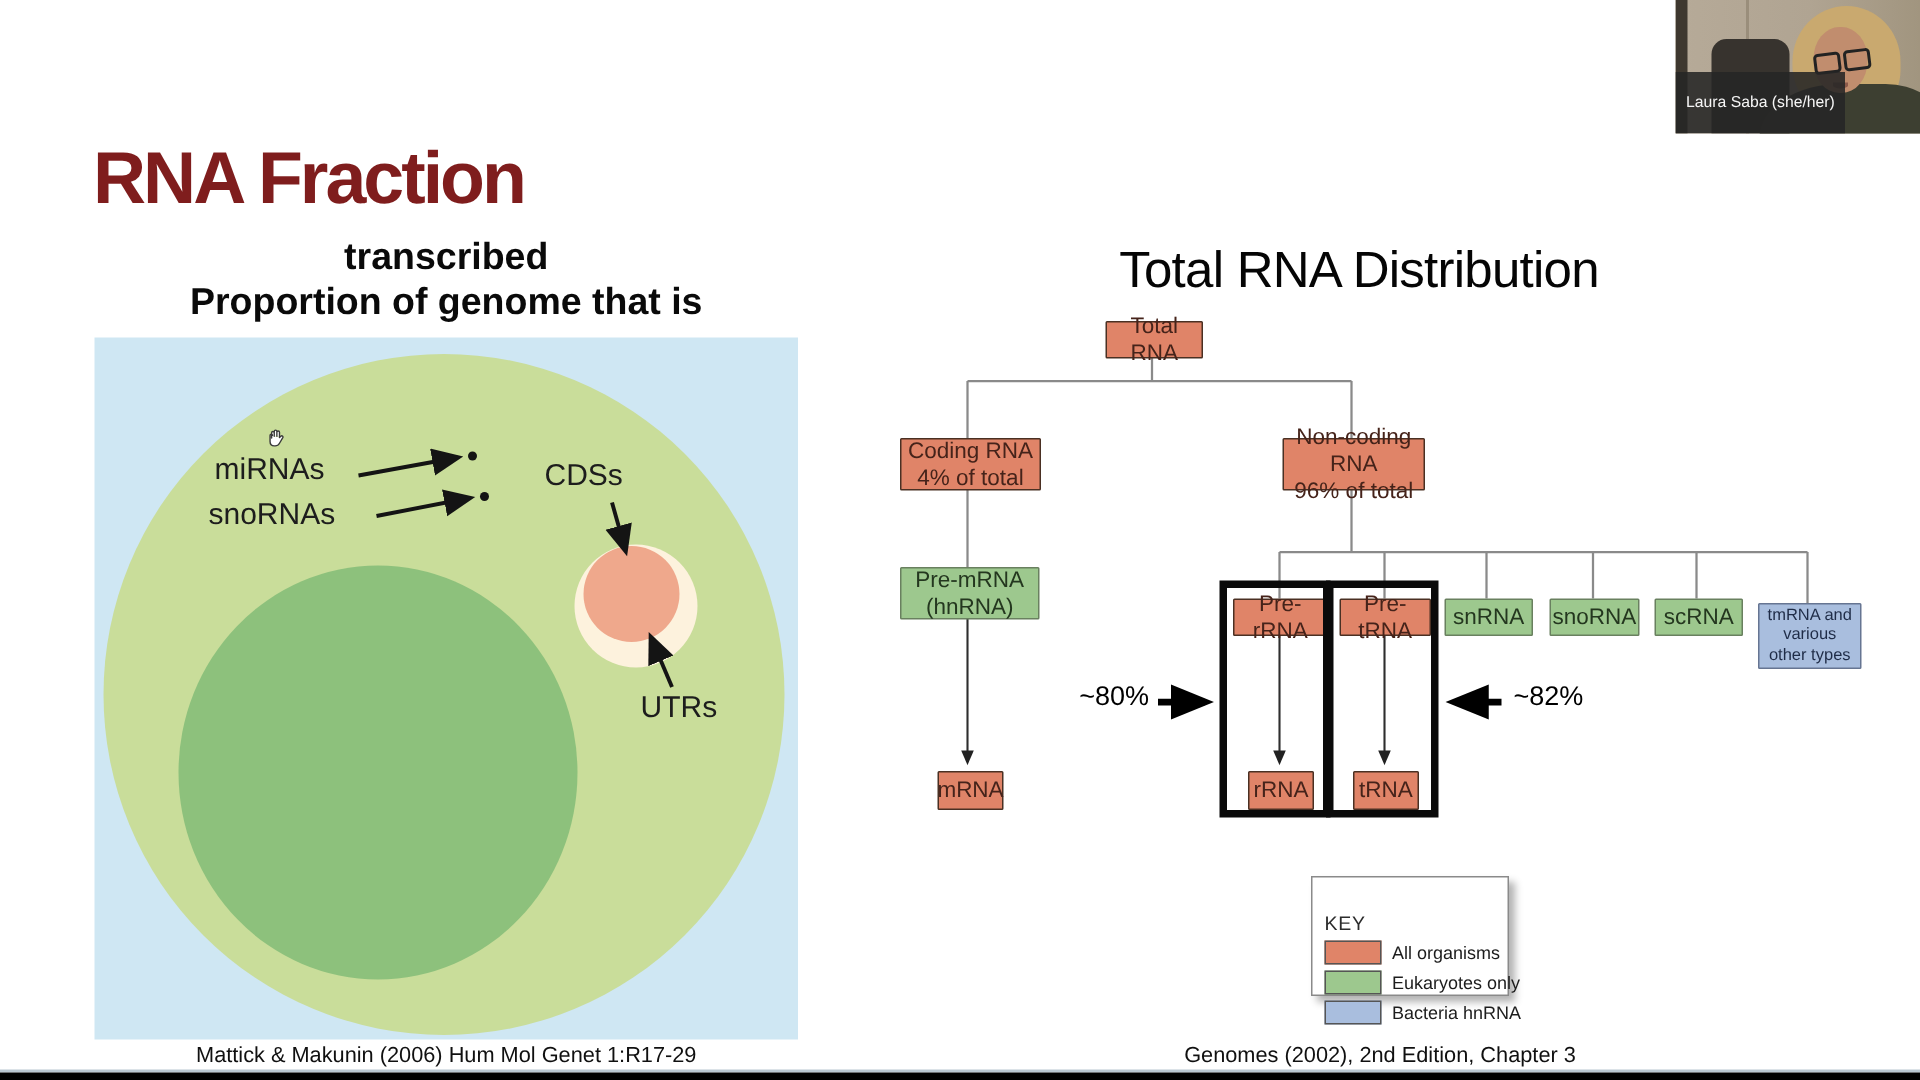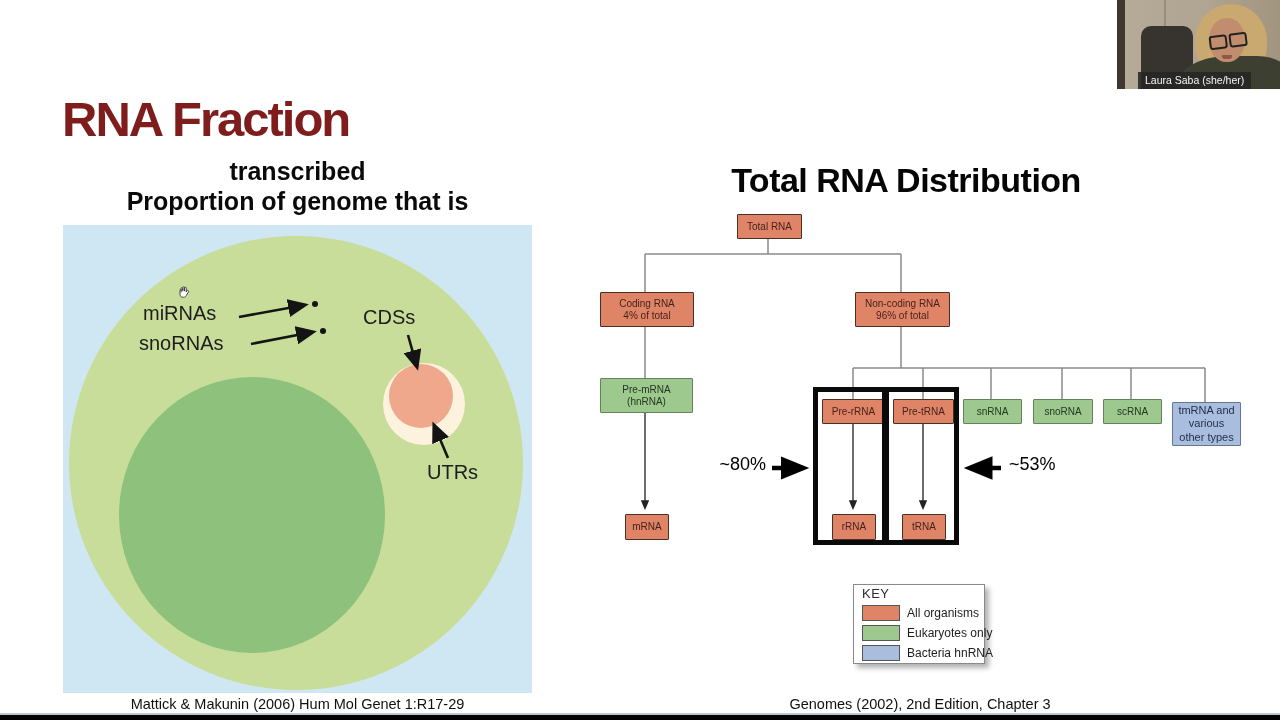--- a/index.html
+++ b/index.html
@@ -15,52 +15,52 @@
   .slide-title{
     left:62px;top:60px;width:600px;
     font-size:49px;font-weight:bold;letter-spacing:-2px;color:#7f1d1d;margin-top:31px;
   }
   .left-subtitle{
     left:63px;top:157px;width:469px;text-align:center;
     font-size:25px;font-weight:bold;line-height:1.18;color:#0a0a0a;
   }
   .right-title{
     left:646px;top:161px;width:520px;text-align:center;
-    font-size:34px;font-weight:bold;letter-spacing:-0.5px;color:#050505;
+    font-size:34px;font-weight:normal;letter-spacing:-0.5px;color:#050505;
   }
 
   
   .left-fig{
     left:63px;top:225px;width:469px;height:468px;
     background:#cfe7f3;
   }
   .fig-label{position:absolute;font-size:20px;color:#1d1d1d;line-height:1;}
   .citation{
     top:696px;font-size:14.5px;color:#101010;text-align:center;
   }
 
   
   .node{
     position:absolute;display:flex;align-items:center;justify-content:center;
     text-align:center;white-space:pre-line;
-    font-size:10px;line-height:1.2;border-radius:1px;
+    font-size:15px;line-height:1.2;border-radius:1px;
   }
   .node.salmon{background:#e08468;border:1.5px solid #4a3023;color:#45231a;}
   .node.green {background:#9dc88e;border:1.2px solid #69805f;color:#24371f;}
   .node.blue  {background:#a9bede;border:1.2px solid #667592;color:#1f2c47;}
 
   .hl-rect{position:absolute;border:5px solid #0a0a0a;background:transparent;}
 
   .pct-label{position:absolute;font-size:18px;color:#000;line-height:1;}
 
   .key-box{
-    left:853px;top:584px;width:132px;height:80px;
+    left:874px;top:584px;width:132px;height:80px;
     background:#fff;border:1.5px solid #8a8a8a;
     box-shadow:4px 4px 5px rgba(0,0,0,0.30);
-    padding:1px 0 0 8px;box-sizing:border-box;
+    padding:23px 0 0 8px;box-sizing:border-box;
   }
   .key-title{font-size:13px;color:#2c2c2c;letter-spacing:0.5px;}
   .key-row{display:flex;align-items:center;margin-top:4px;}
   .key-swatch{width:36px;height:14px;border:1px solid #555;margin-right:7px;flex:0 0 auto;}
   .key-swatch.salmon{background:#e08468;}
   .key-swatch.green{background:#9dc88e;}
   .key-swatch.blue{background:#a9bede;}
   .key-row span{font-size:12px;color:#1d1d1d;white-space:nowrap;}
 
   
@@ -73,21 +73,21 @@
   .cam-chair{position:absolute;left:24px;top:26px;width:52px;height:63px;background:#37332e;border-radius:10px 10px 0 0;}
   .cam-shirt{position:absolute;left:56px;top:56px;width:120px;height:40px;background:#3d3f31;border-radius:45% 30% 0 0/90% 60% 0 0;}
   .cam-hair{position:absolute;left:78px;top:4px;width:72px;height:74px;background:#c9a96f;border-radius:50% 50% 42% 46%;}
   .cam-face{position:absolute;left:92px;top:18px;width:36px;height:44px;background:#c18d6e;border-radius:48%;}
   .cam-glasses{position:absolute;left:92px;top:34px;width:38px;height:11px;transform:rotate(-7deg);display:flex;gap:2px;}
   .cam-lens{width:15px;height:10px;border:2.5px solid #222;border-radius:3px;}
   .cam-mouth{position:absolute;left:105px;top:55px;width:10px;height:4px;background:#8d5a4a;border-radius:0 0 50% 50%;}
   .cam-nametag{
     position:absolute;left:0;bottom:0;height:17px;
     background:rgba(38,38,38,0.88);color:#f5f5f5;
-    font-size:10.5px;line-height:17px;padding:0 7px;white-space:nowrap;margin-left:21px;
+    font-size:10.5px;line-height:17px;padding:12px 7px;white-space:nowrap;
   }
 
   
   .bottom-line{left:0;top:713px;width:1280px;height:2px;background:#b9c7d1;}
   .bottom-bar{left:0;top:715px;width:1280px;height:5px;background:#000;}
 
   svg{display:block;}
   .overlay-svg{position:absolute;left:0;top:0;pointer-events:none;}
 </style>
 </head>
@@ -174,21 +174,21 @@
 various
 other types</div>
 <div class="node salmon" style="left:625px;top:514px;width:42px;height:24px">mRNA</div>
 <div class="node salmon" style="left:832px;top:514px;width:42px;height:24px">rRNA</div>
 <div class="node salmon" style="left:902px;top:514px;width:42px;height:24px">tRNA</div>
 
 <div class="hl-rect" style="left:813px;top:387px;width:64px;height:148px"></div>
 <div class="hl-rect" style="left:884px;top:387px;width:65px;height:148px"></div>
 
 <div class="pct-label" style="left:703px;top:455px;width:63px;text-align:right">~80%</div>
-<div class="pct-label" style="left:1009px;top:455px">~53%</div>
+<div class="pct-label" style="left:1009px;top:455px">~82%</div>
 
 <div class="abs key-box">
   <div class="key-title">KEY</div>
   <div class="key-row">
     <div class="key-swatch salmon"></div>
     <span>All organisms</span>
   </div>
   <div class="key-row">
     <div class="key-swatch green"></div>
     <span>Eukaryotes only</span>

